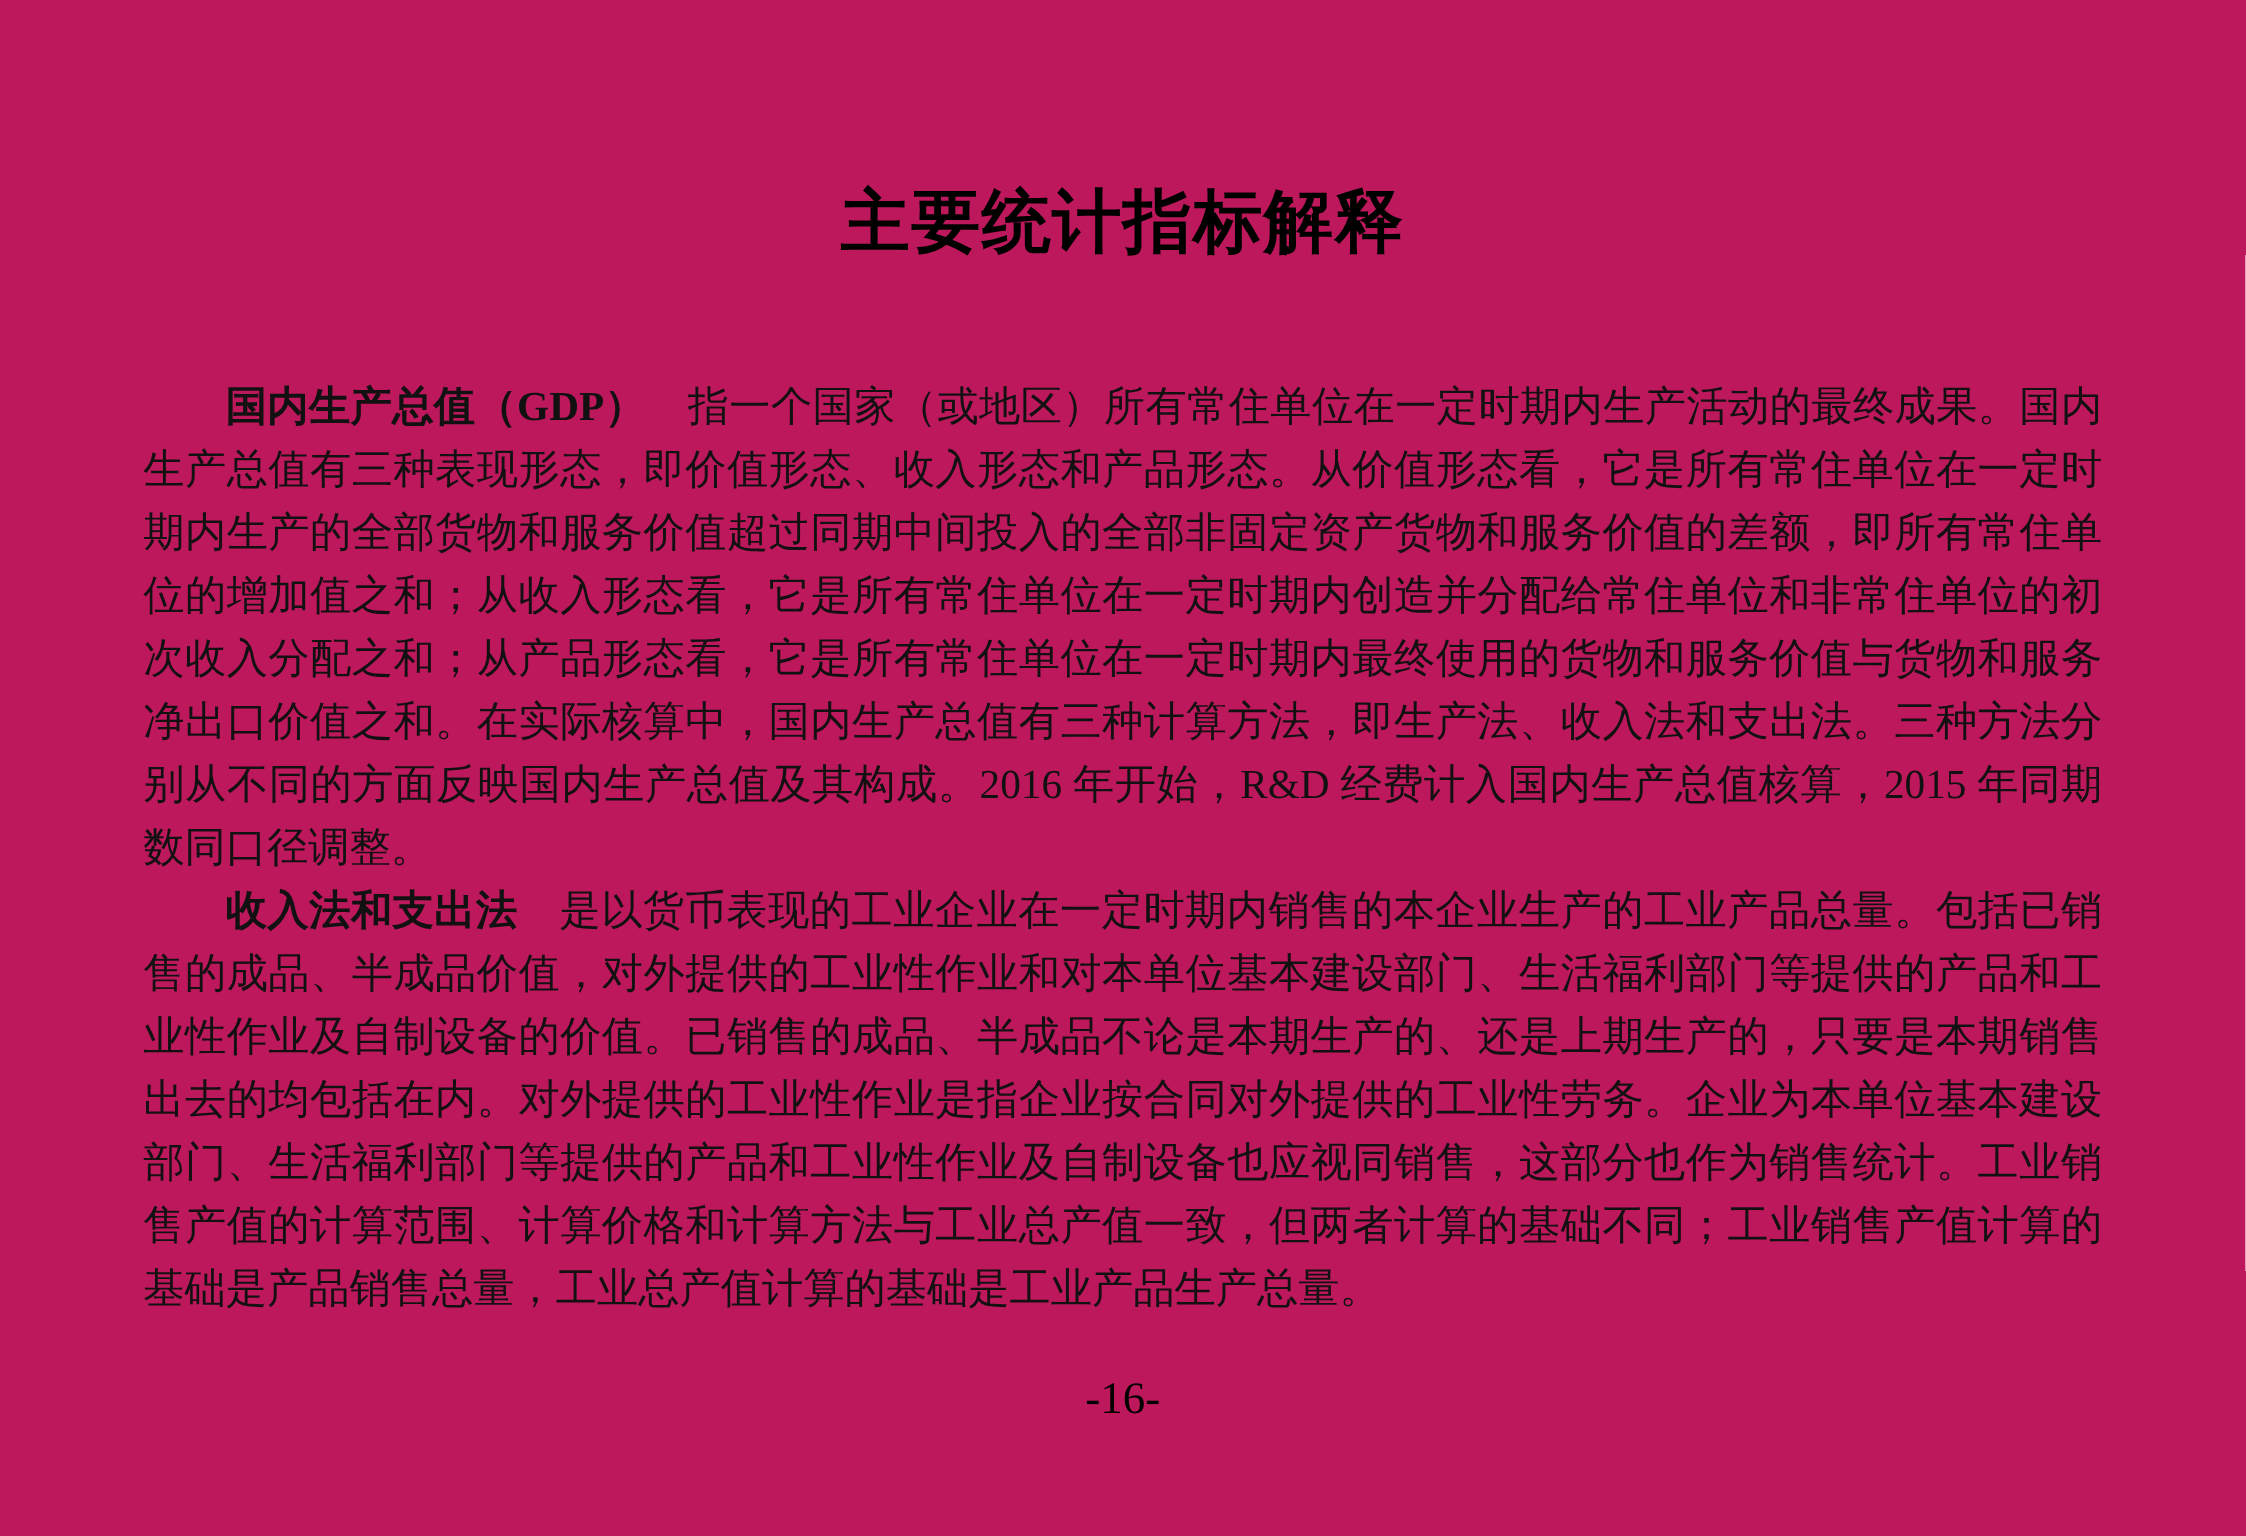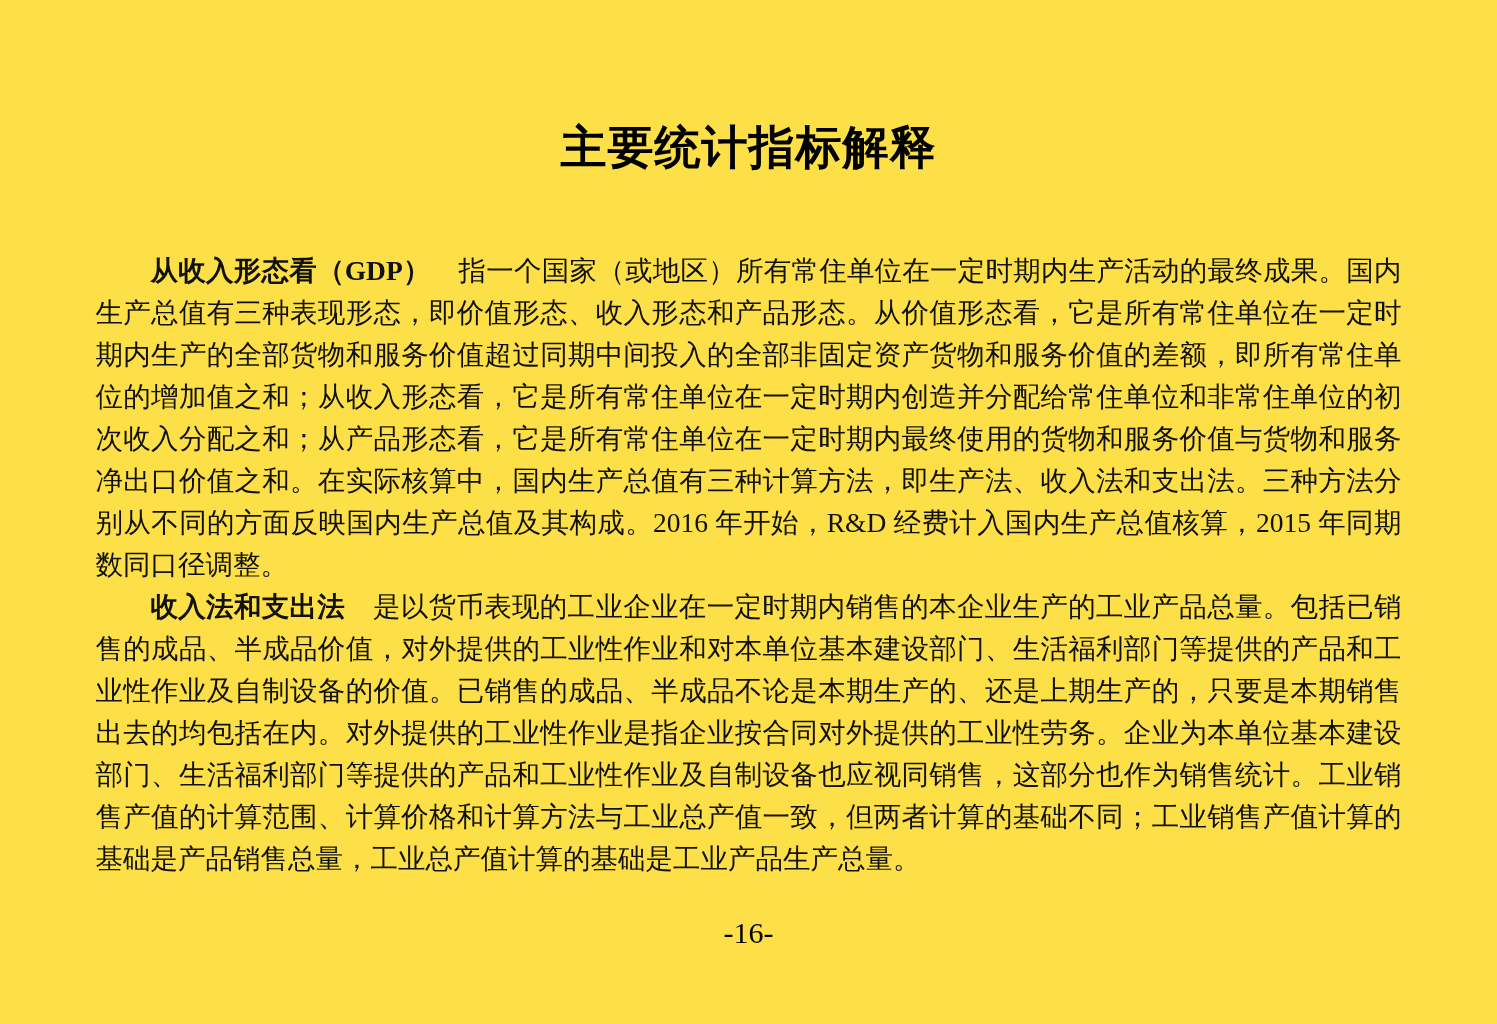--- a/index.html
+++ b/index.html
@@ -11,21 +11,21 @@
     width: 1497px;
     height: 1024px;
     position: relative;
     overflow: hidden;
     font-family: "Liberation Serif", serif;
     color: #111111;
   }
   .page {
     position: absolute;
     inset: 0;
-    background: #fde047;
+    background: #be185d;
   }
   .doc-title {
     margin: 118px 0 0 0;
     text-align: center;
     font-family: "Liberation Sans", sans-serif;
     font-weight: bold;
     font-size: 46px;
     line-height: 58px;
     letter-spacing: 1px;
     color: #000000;
@@ -61,21 +61,21 @@
 </style>
 </head>
 <body>
 
 <div class="page">
 
   <h1 class="doc-title">主要统计指标解释</h1>
 
   <div class="content">
 
-    <p><span class="term">从收入形态看（GDP）</span><span>　指一个国家（或地区）所有常住单位在一定时期内生产活动的最终成果。国内生产总值有三种表现形态，即价值形态、收入形态和产品形态。从价值形态看，它是所有常住单位在一定时期内生产的全部货物和服务价值超过同期中间投入的全部非固定资产货物和服务价值的差额，即所有常住单位的增加值之和；从收入形态看，它是所有常住单位在一定时期内创造并分配给常住单位和非常住单位的初次收入分配之和；从产品形态看，它是所有常住单位在一定时期内最终使用的货物和服务价值与货物和服务净出口价值之和。在实际核算中，国内生产总值有三种计算方法，即生产法、收入法和支出法。三种方法分别从不同的方面反映国内生产总值及其构成。2016 年开始，R&amp;D 经费计入国内生产总值核算，2015 年同期数同口径调整。</span></p>
+    <p><span class="term">国内生产总值（GDP）</span><span>　指一个国家（或地区）所有常住单位在一定时期内生产活动的最终成果。国内生产总值有三种表现形态，即价值形态、收入形态和产品形态。从价值形态看，它是所有常住单位在一定时期内生产的全部货物和服务价值超过同期中间投入的全部非固定资产货物和服务价值的差额，即所有常住单位的增加值之和；从收入形态看，它是所有常住单位在一定时期内创造并分配给常住单位和非常住单位的初次收入分配之和；从产品形态看，它是所有常住单位在一定时期内最终使用的货物和服务价值与货物和服务净出口价值之和。在实际核算中，国内生产总值有三种计算方法，即生产法、收入法和支出法。三种方法分别从不同的方面反映国内生产总值及其构成。2016 年开始，R&amp;D 经费计入国内生产总值核算，2015 年同期数同口径调整。</span></p>
 
     <p><span class="term">收入法和支出法</span><span>　是以货币表现的工业企业在一定时期内销售的本企业生产的工业产品总量。包括已销售的成品、半成品价值，对外提供的工业性作业和对本单位基本建设部门、生活福利部门等提供的产品和工业性作业及自制设备的价值。已销售的成品、半成品不论是本期生产的、还是上期生产的，只要是本期销售出去的均包括在内。对外提供的工业性作业是指企业按合同对外提供的工业性劳务。企业为本单位基本建设部门、生活福利部门等提供的产品和工业性作业及自制设备也应视同销售，这部分也作为销售统计。工业销售产值的计算范围、计算价格和计算方法与工业总产值一致，但两者计算的基础不同；工业销售产值计算的基础是产品销售总量，工业总产值计算的基础是工业产品生产总量。</span></p>
 
   </div>
 
   <div class="page-number">-16-</div>
 
 </div>
 
 </body></html>

